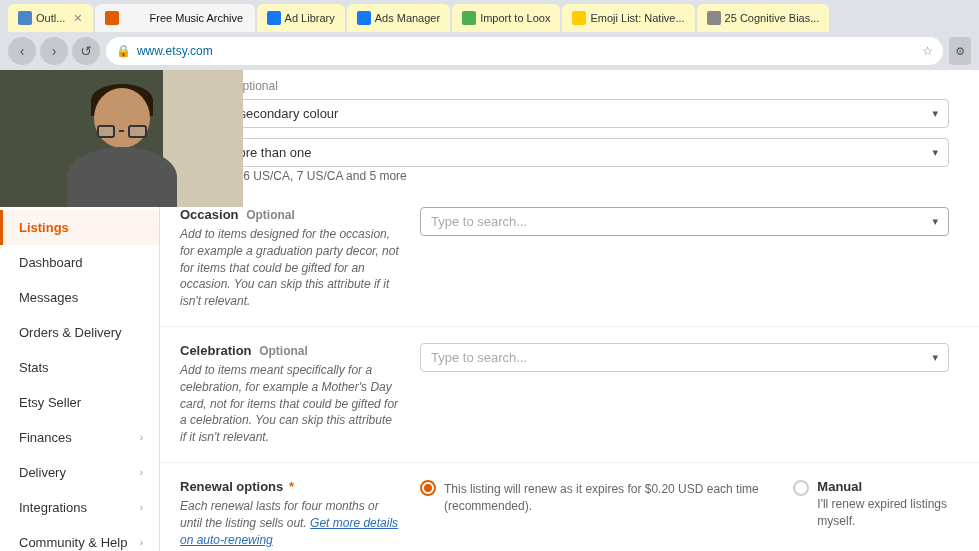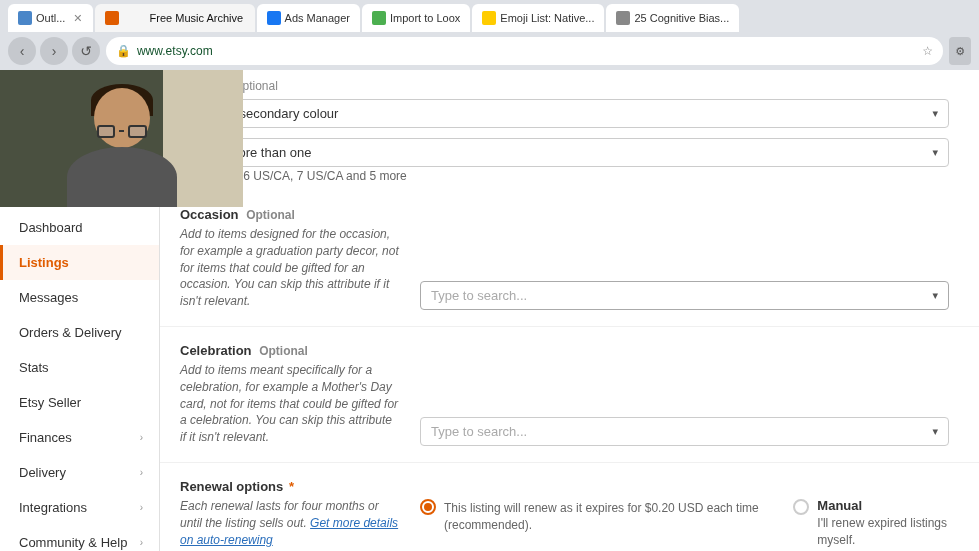--- a/index.html
+++ b/index.html
@@ -47,34 +47,34 @@
       height: 28px;
       background: white;
       border-radius: 14px;
       display: flex;
       align-items: center;
       padding: 0 10px;
       font-size: 12px;
       color: #333;
       gap: 6px;
     }
-    .url-text { font-size: 12px; color: #14532d; }
+    .url-text { font-size: 12px; color: #0369a1; }
     .browser-tabs {
       background: #dee1e6;
       height: 32px;
       display: flex;
       align-items: flex-end;
       padding: 0 8px;
       gap: 2px;
       overflow: hidden;
       flex-shrink: 0;
     }
     .tab {
       height: 28px;
-      background: #ffffff;
+      background: #fef9c3;
       border-radius: 6px 6px 0 0;
       padding: 0 10px;
       display: flex;
       align-items: center;
       font-size: 11px;
       color: #333;
       gap: 4px;
       white-space: nowrap;
       max-width: 160px;
       overflow: hidden;
@@ -268,21 +268,21 @@
     .size-hint {
       font-size: 12px;
       color: #666;
       margin-top: 2px;
     }
 
     
     .field-row {
       display: flex;
       gap: 20px;
-      align-items: flex-end;
+      align-items: flex-start;
     }
     .field-label-col {
       width: 220px;
       flex-shrink: 0;
     }
     .field-label {
       font-size: 13px;
       font-weight: 600;
       color: #333;
     }
@@ -357,20 +357,24 @@
     <span style="overflow:hidden;text-overflow:ellipsis;">Outl...</span>
     <span style="margin-left:4px;color:#888;font-size:11px;">✕</span>
   </div>
   <div class="tab active">
     <div class="tab-favicon" style="background:#e05c00;"></div>
     <span>Free Music Archive</span>
     <span style="margin-left:4px;color:#888;font-size:11px;">✕</span>
   </div>
   <div class="tab">
     <div class="tab-favicon" style="background:#1877f2;"></div>
+    <span>Ad Library</span>
+  </div>
+  <div class="tab">
+    <div class="tab-favicon" style="background:#1877f2;"></div>
     <span>Ads Manager</span>
   </div>
   <div class="tab">
     <div class="tab-favicon" style="background:#4caf50;"></div>
     <span>Import to Loox</span>
   </div>
   <div class="tab">
     <div class="tab-favicon" style="background:#ffcc00;"></div>
     <span>Emoji List: Native...</span>
   </div>
@@ -407,25 +411,25 @@
         <div class="glass-frame"></div>
       </div>
     </div>
     <div class="person-body"></div>
   </div>
 </div>
 
 <div class="main-layout">
 
   <div class="sidebar">
-    <div class="sidebar-item">
-      <span>Dashboard</span>
-    </div>
     <div class="sidebar-item active">
       <span>Listings</span>
+    </div>
+    <div class="sidebar-item">
+      <span>Dashboard</span>
     </div>
     <div class="sidebar-item">
       <span>Messages</span>
     </div>
     <div class="sidebar-item">
       <span>Orders &amp; Delivery</span>
     </div>
     <div class="sidebar-item">
       <span>Stats</span>
     </div>

